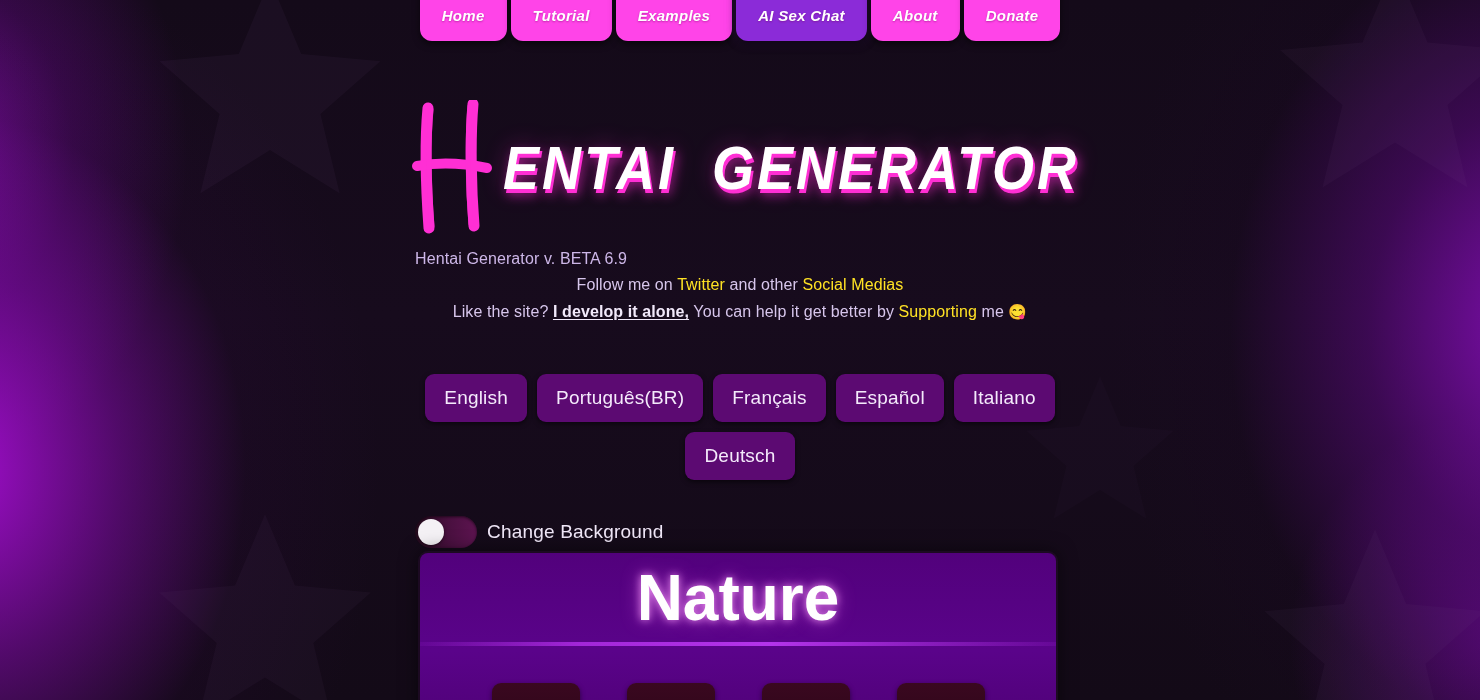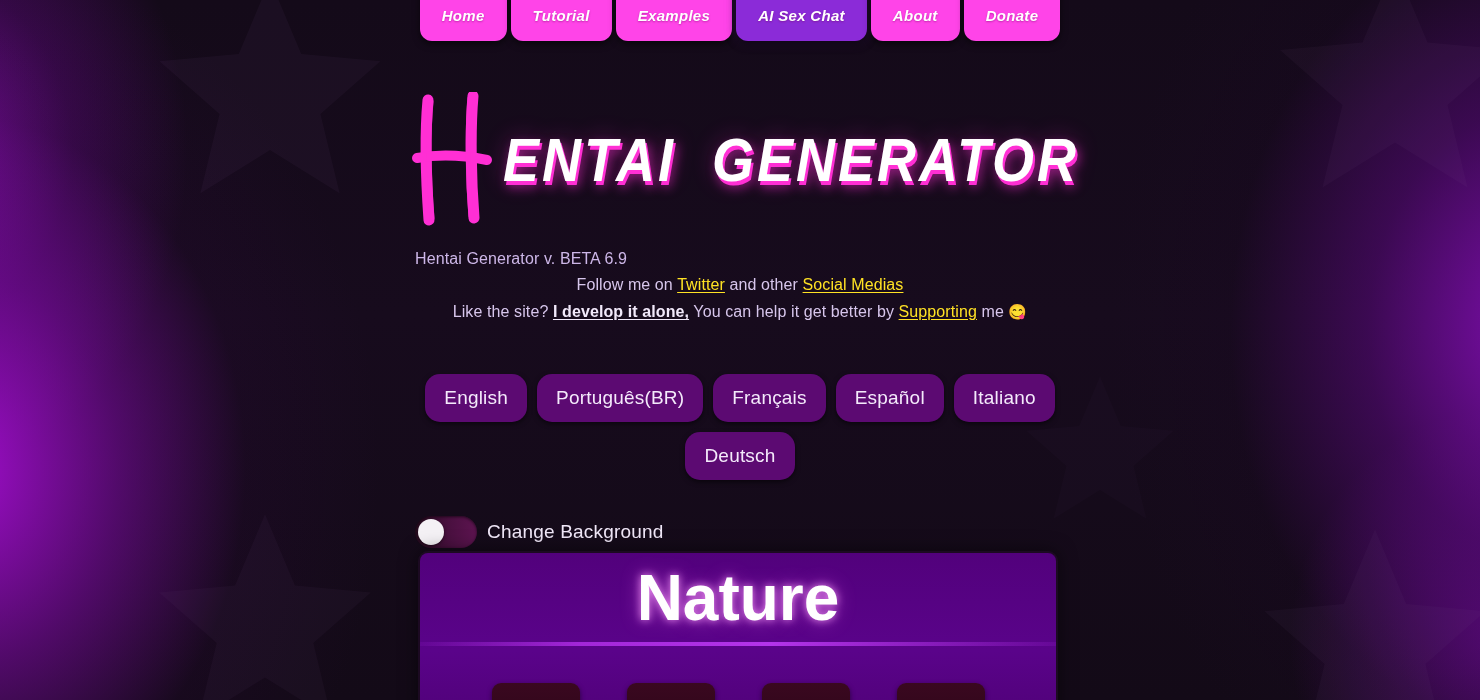--- a/index.html
+++ b/index.html
@@ -46,21 +46,21 @@
     white-space:nowrap;
     line-height:1;
   }
   .nav-btn.accent{
     background:#8b2bd8;
     box-shadow:0 4px 9px rgba(0,0,0,.7), 0 0 12px rgba(140,45,215,.35);
   }
 
   
   #logo-row{
-    position:absolute; top:92px; left:0; width:100%;
+    position:absolute; top:100px; left:0; width:100%;
     display:flex; justify-content:center; align-items:center;
     z-index:10;
   }
   #logo-h{ width:96px; height:135px; display:block; margin-right:6px; }
   #logo-text{
     font-family:"Liberation Sans", sans-serif;
     font-weight:bold; font-style:italic;
     font-size:54px; letter-spacing:3px;
     color:#ffffff;
     text-shadow:
@@ -86,21 +86,21 @@
     color:#cdb7e8;
     letter-spacing:.1px;
     margin-bottom:8px;
   }
   #free-line{
     font-size:19px; font-weight:bold; color:#ffffff;
     letter-spacing:.1px; margin-bottom:8px;
   }
   .sub-line{ font-size:16px; color:#d7c6ec; letter-spacing:.1px; margin-bottom:9px; }
   .ylink{
-    color:#ffe224; text-decoration:underline;
+    color:#ffe224; 
     text-underline-offset:2px; cursor:pointer;
   }
   .wlink{
     color:#f2e9fb; text-decoration:underline;
     text-underline-offset:2px; cursor:pointer; font-weight:bold;margin-top:39px;
   }
   #emoji{ font-size:15px; }
 
   
   #langs{
@@ -110,21 +110,21 @@
     gap:10px; max-width:640px; margin:0 auto;
     left:50%; transform:translateX(-50%);
   }
   .lang-btn{
     border:none; cursor:pointer;
     background:#5c0a72;
     color:#f4eafb;
     font-family:"Liberation Sans", sans-serif;
     font-size:19px; letter-spacing:.2px;
     padding:12px 19px;
-    border-radius:15px;
+    border-radius:9px;
     box-shadow:0 2px 5px rgba(0,0,0,.55);
     line-height:1.25;
   }
 
   
   #toggle-row{
     position:absolute; top:516px; left:415px;
     display:flex; align-items:center; gap:10px;
     z-index:10;
   }

